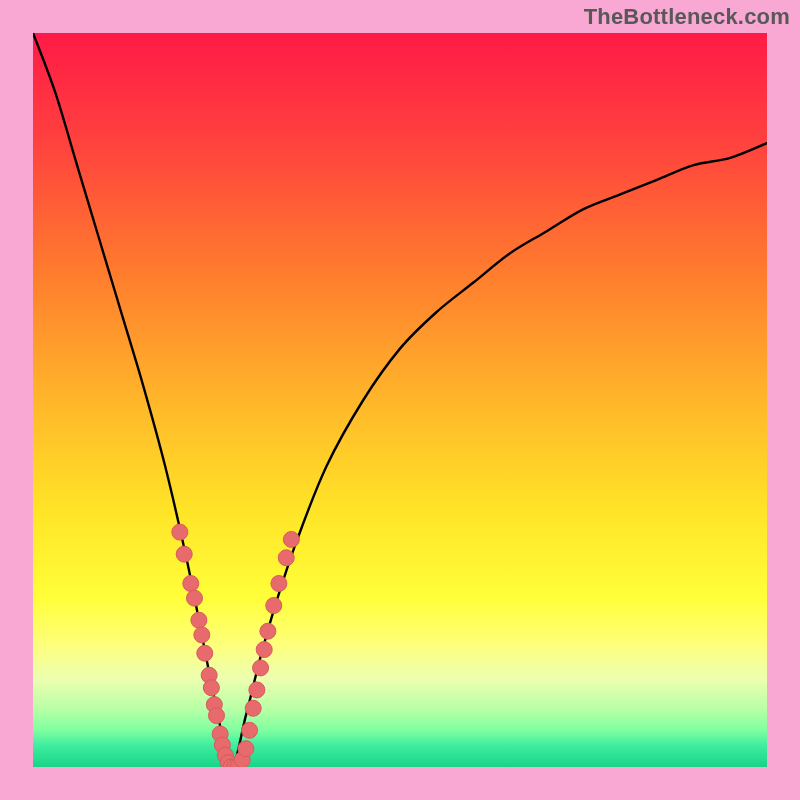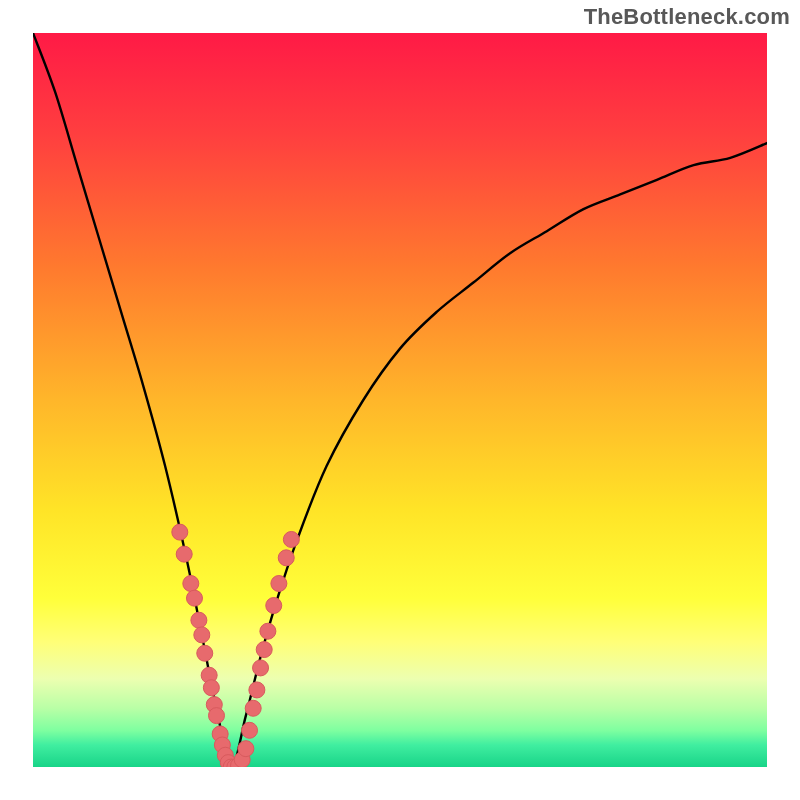--- a/index.html
+++ b/index.html
@@ -7,21 +7,21 @@
     padding: 0;
     width: 800px;
     height: 800px;
     overflow: hidden;
     background: #000;
     font-family: Arial, Helvetica, sans-serif;
   }
   .frame {
     position: absolute;
     inset: 0;
-    background: #ffffff;
+    background: #f9a8d4;
   }
   .plot-area {
     position: absolute;
     left:   33px;
     top:    33px;
     width:  734px;
     height: 734px;
     overflow: hidden;
   }
   .gradient {

